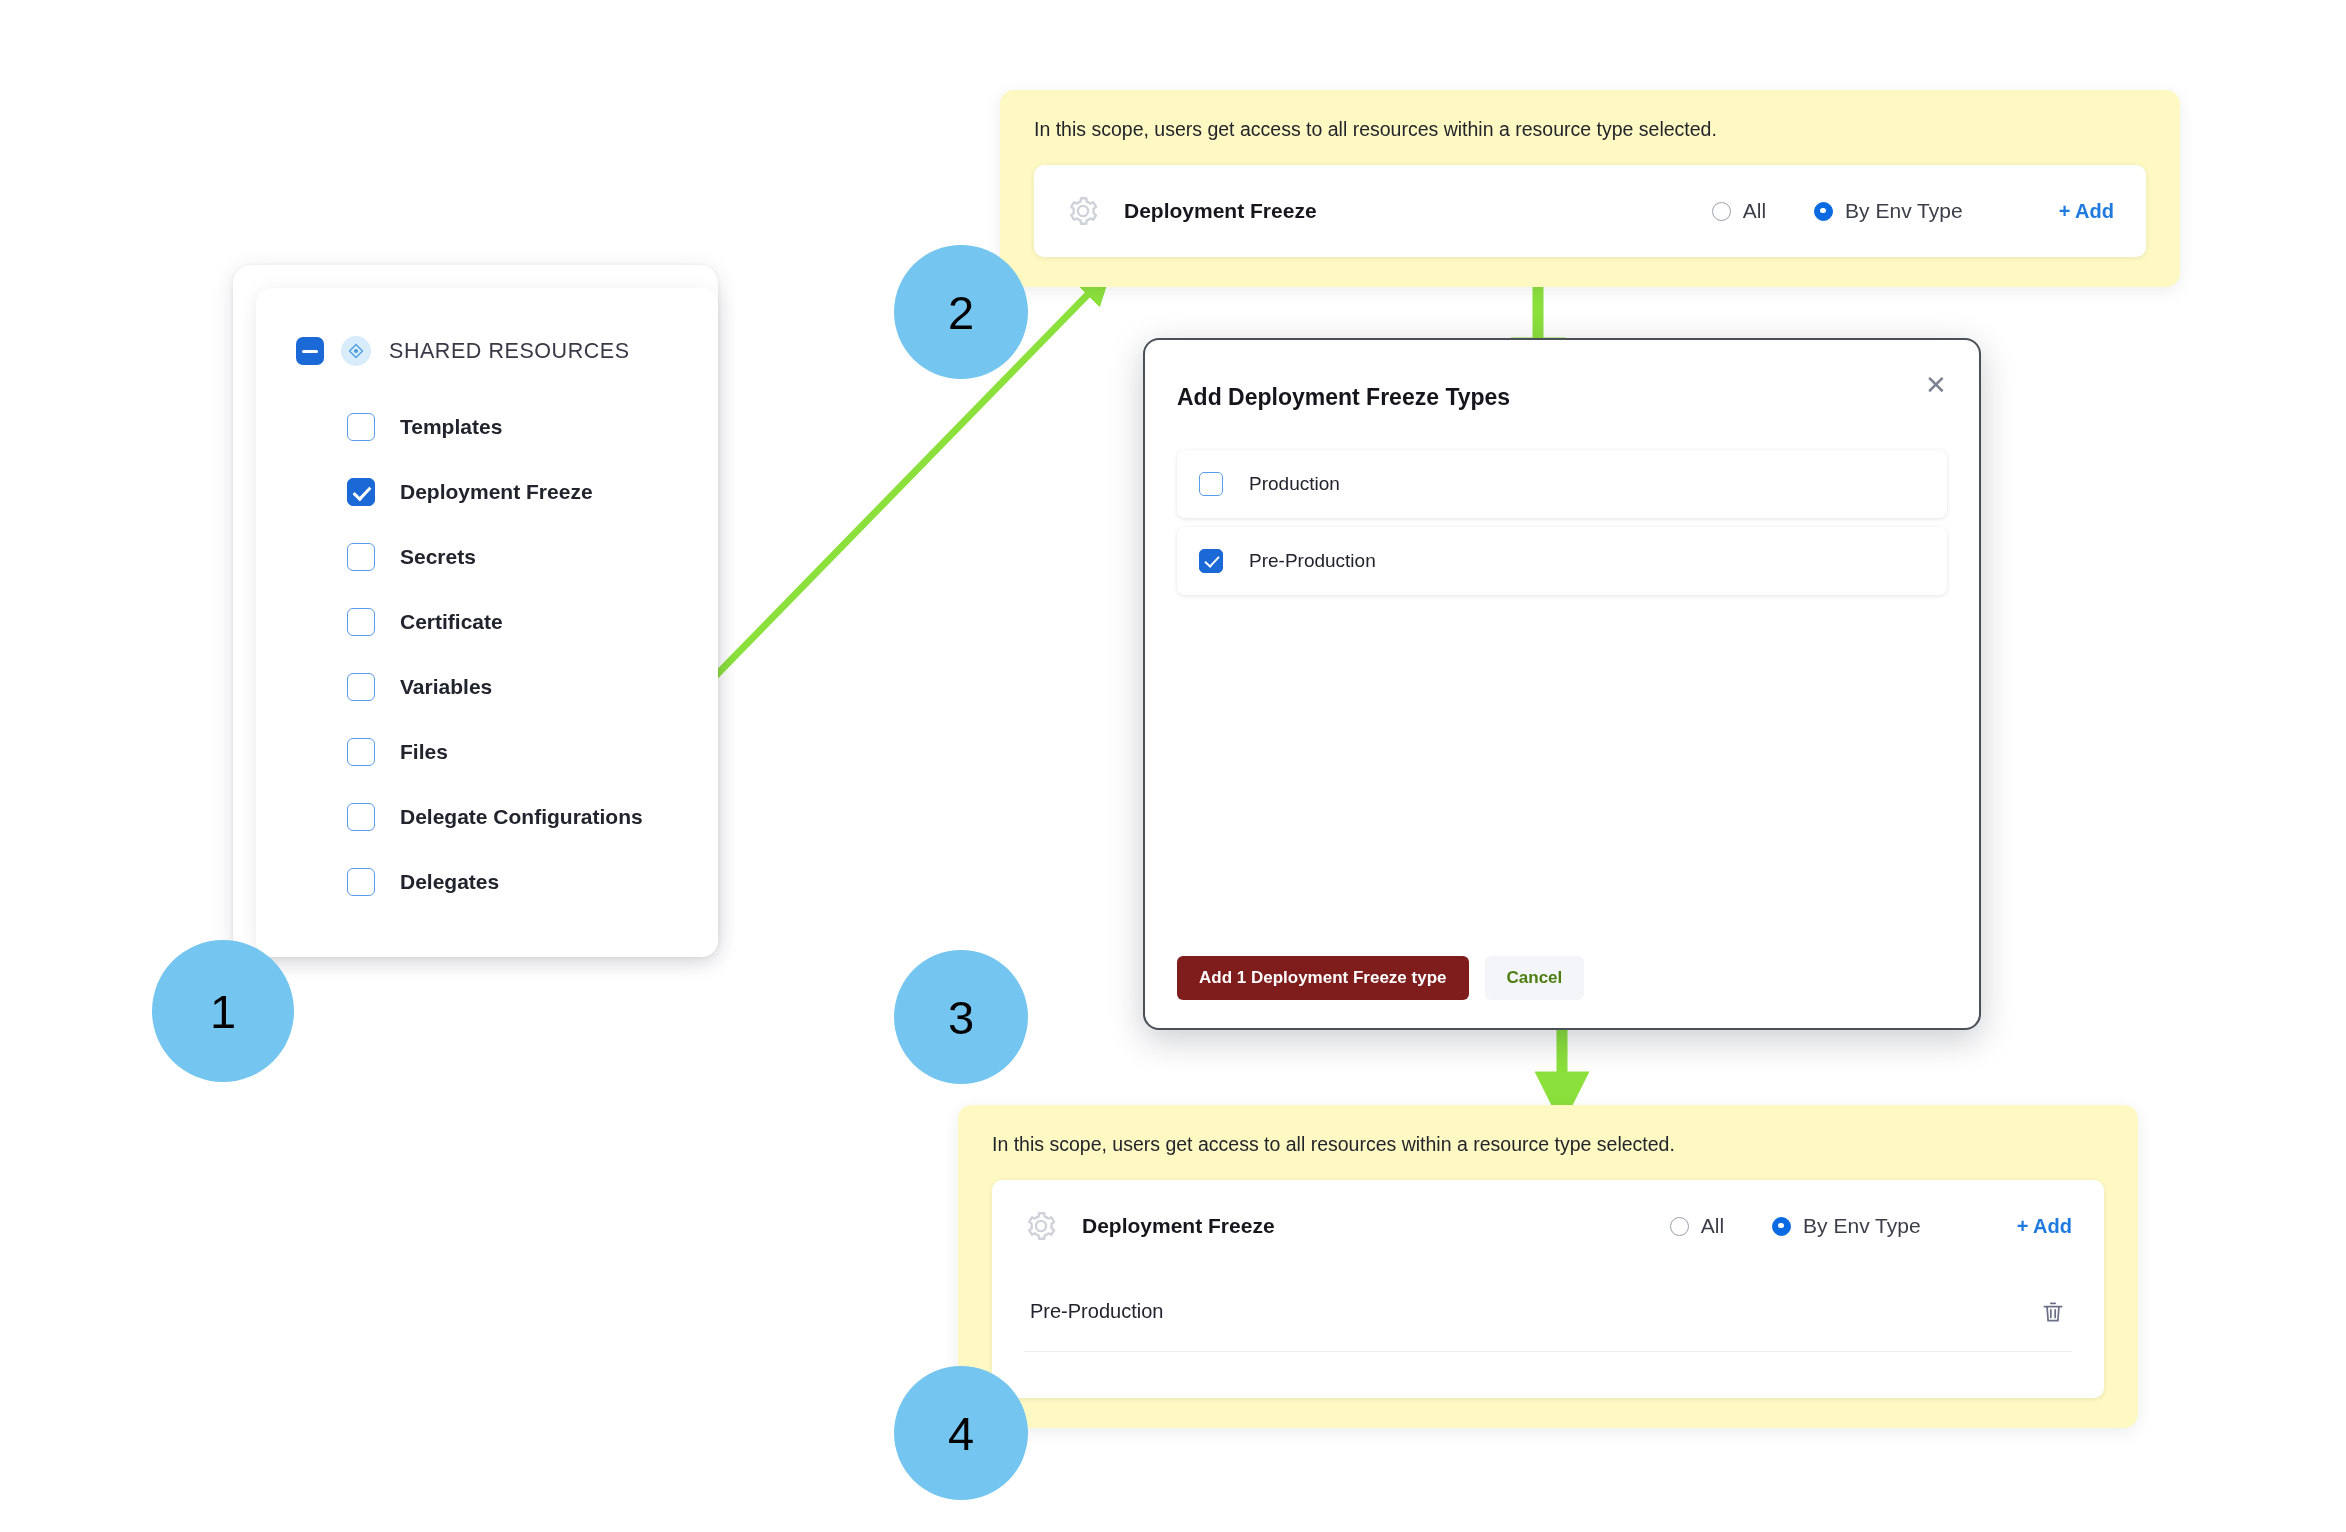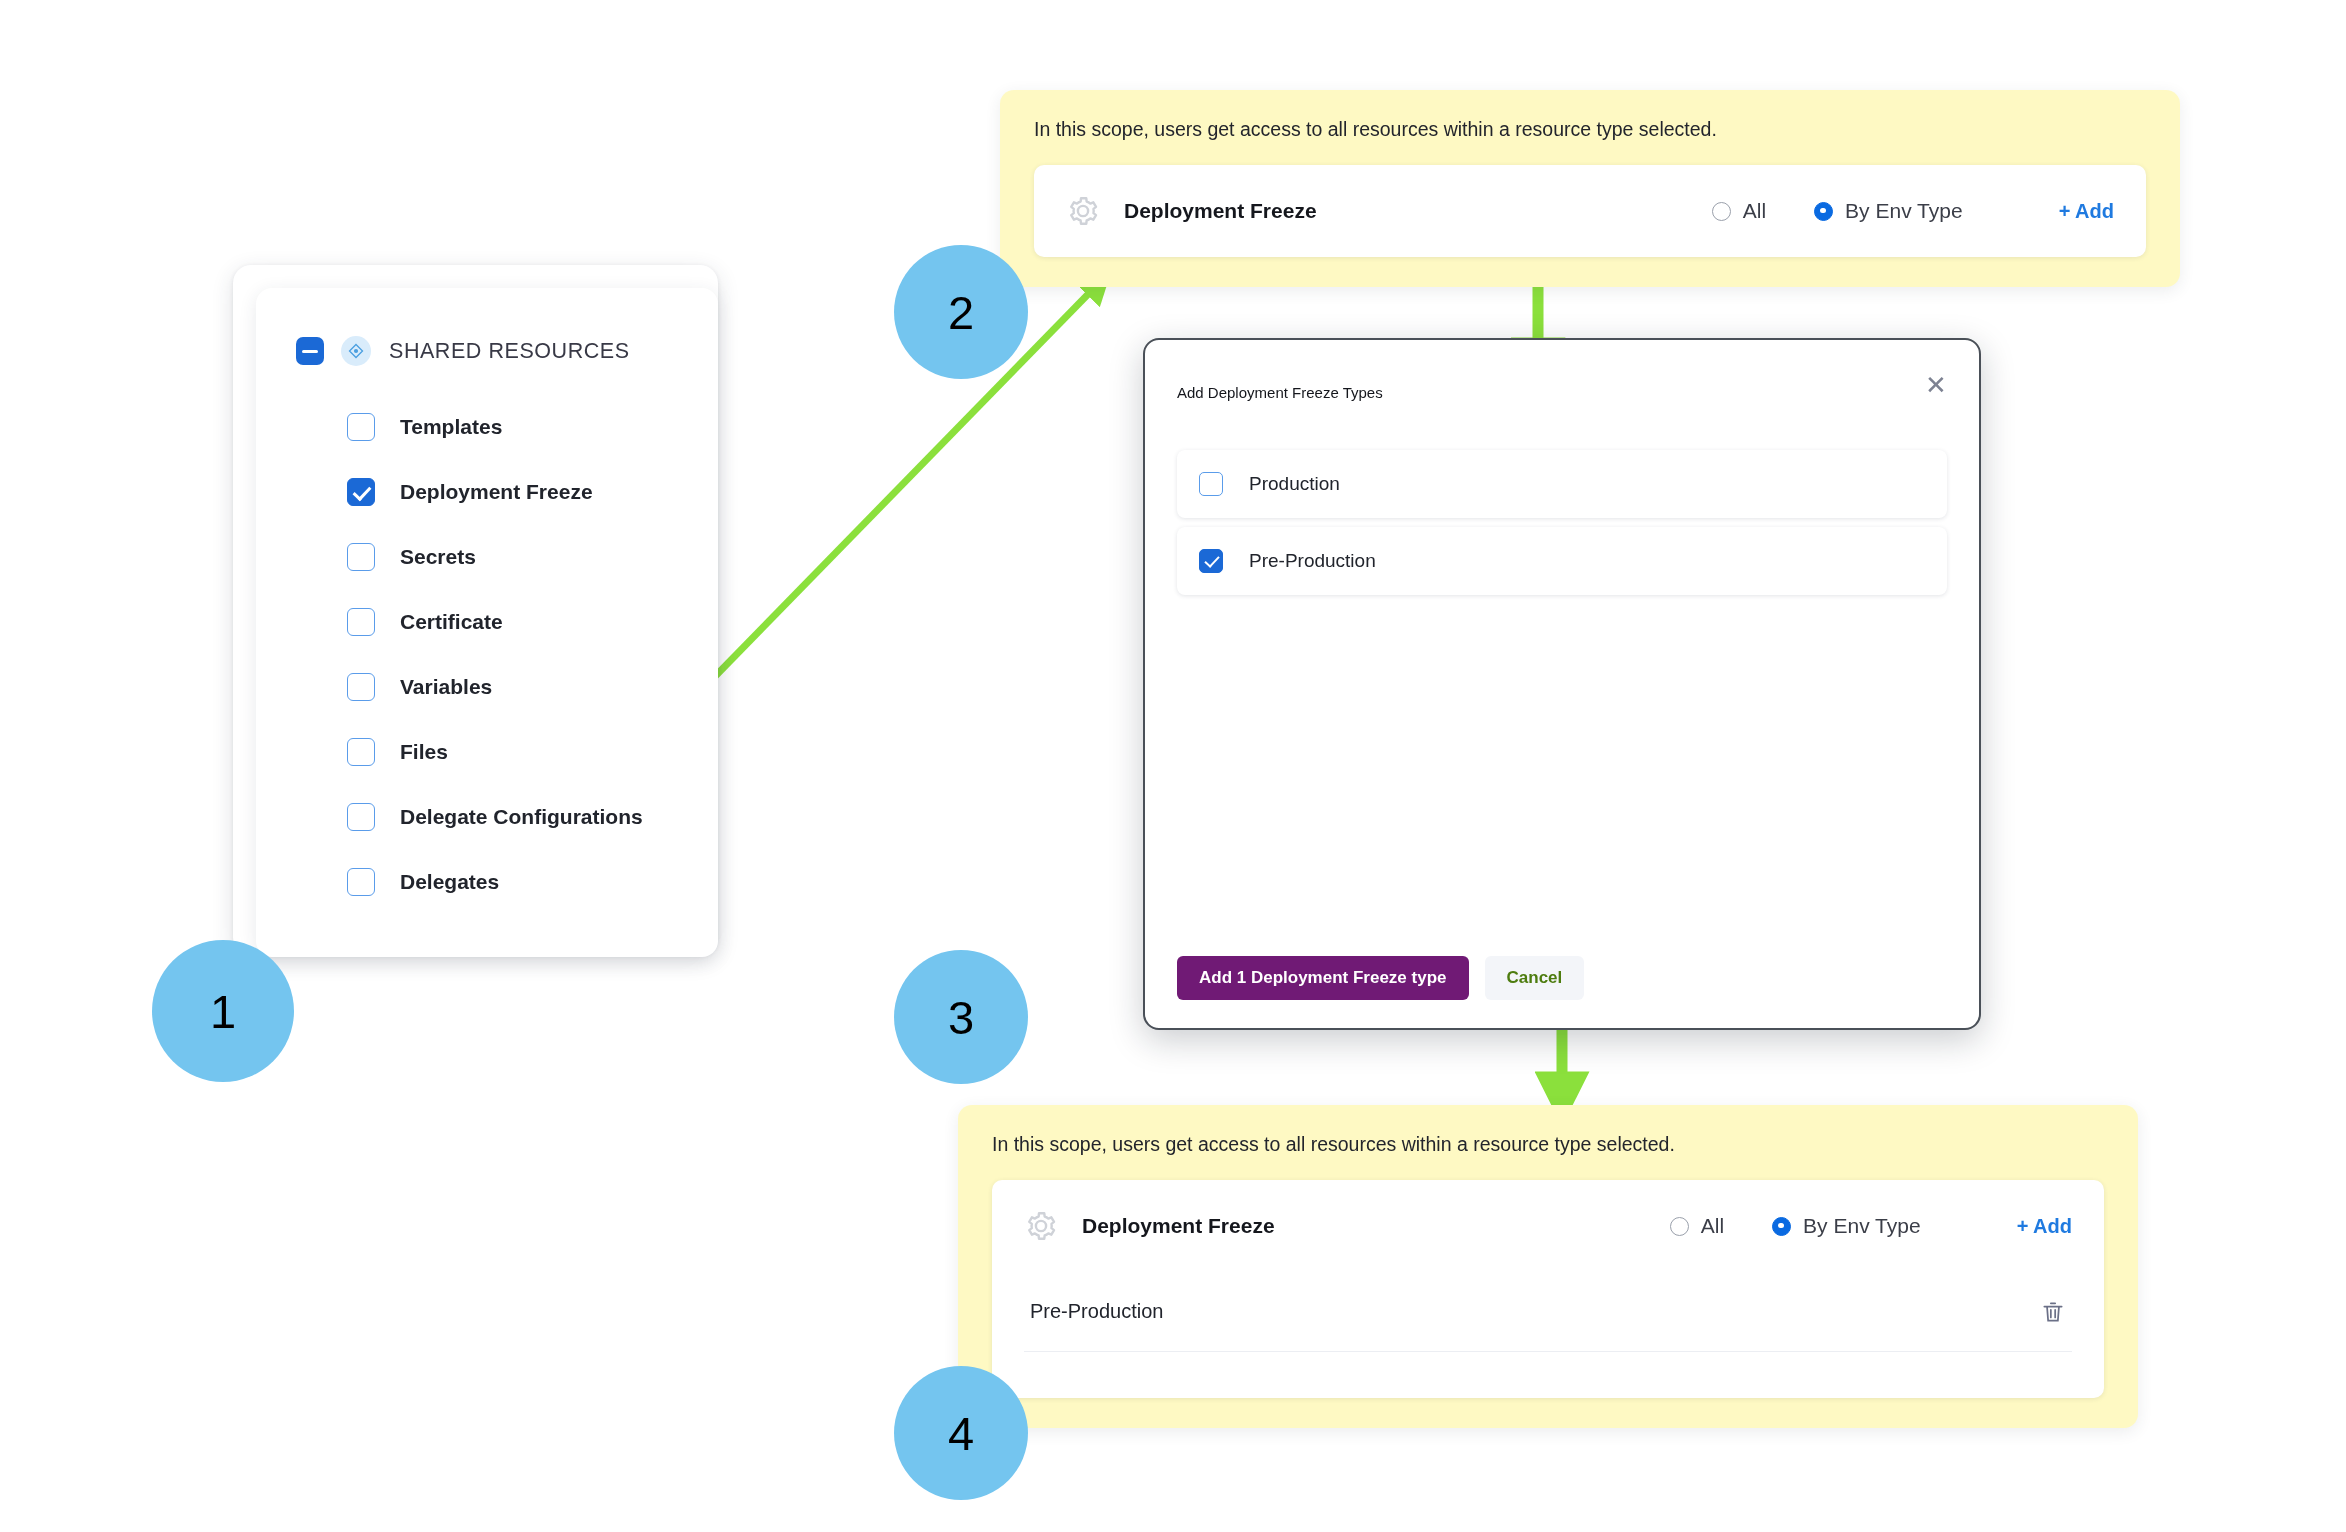--- a/index.html
+++ b/index.html
@@ -109,21 +109,21 @@
   
   #modal {
     position: absolute; left: 1143px; top: 338px;
     width: 838px; height: 692px;
     background: #ffffff; border: 2.5px solid #4a5058;
     border-radius: 16px;
     box-shadow: 0 10px 34px rgba(20,28,40,.22);
   }
   #modal-title {
     position: absolute; left: 32px; top: 44px;
-    font-size: 15px; font-weight: 400; color: #14161c;
+    font-size: 23px; font-weight: 700; color: #14161c;
   }
   #modal-close {
     position: absolute; right: 26px; top: 28px;
     width: 34px; height: 34px; cursor: pointer;
     display: flex; align-items: center; justify-content: center;
     color: #7d8292; font-size: 26px; line-height: 1;
   }
   #modal-list { position: absolute; left: 32px; right: 32px; top: 110px; }
   .modal-item {
     height: 68px; display: flex; align-items: center;
@@ -137,21 +137,21 @@
   }
   .modal-cb.checked { background: #1b69d6; border-color: #1b69d6; position: relative; }
   .modal-cb.checked::after {
     content: ""; position: absolute; left: 7.5px; top: 3.2px;
     width: 6px; height: 12px; border: solid #fff;
     border-width: 0 2.8px 2.8px 0; transform: rotate(43deg);
   }
   .modal-item-label { margin-left: 26px; font-size: 19px; color: #21242c; }
   #modal-footer { position: absolute; left: 32px; bottom: 28px; display: flex; align-items: center; }
   #btn-add {
-    background: #701a75; color: #fff; border: none; border-radius: 6px;
+    background: #7f1d1d; color: #fff; border: none; border-radius: 6px;
     font-family: inherit; font-size: 17px; font-weight: 700;
     padding: 0 22px; height: 44px; cursor: pointer;
   }
   #btn-cancel {
     margin-left: 16px; background: #f3f5f9; color: #4d7c0f; border: none;
     border-radius: 6px; font-family: inherit; font-size: 17px; font-weight: 700;
     padding: 0 22px; height: 44px; cursor: pointer;
   }
 
   

